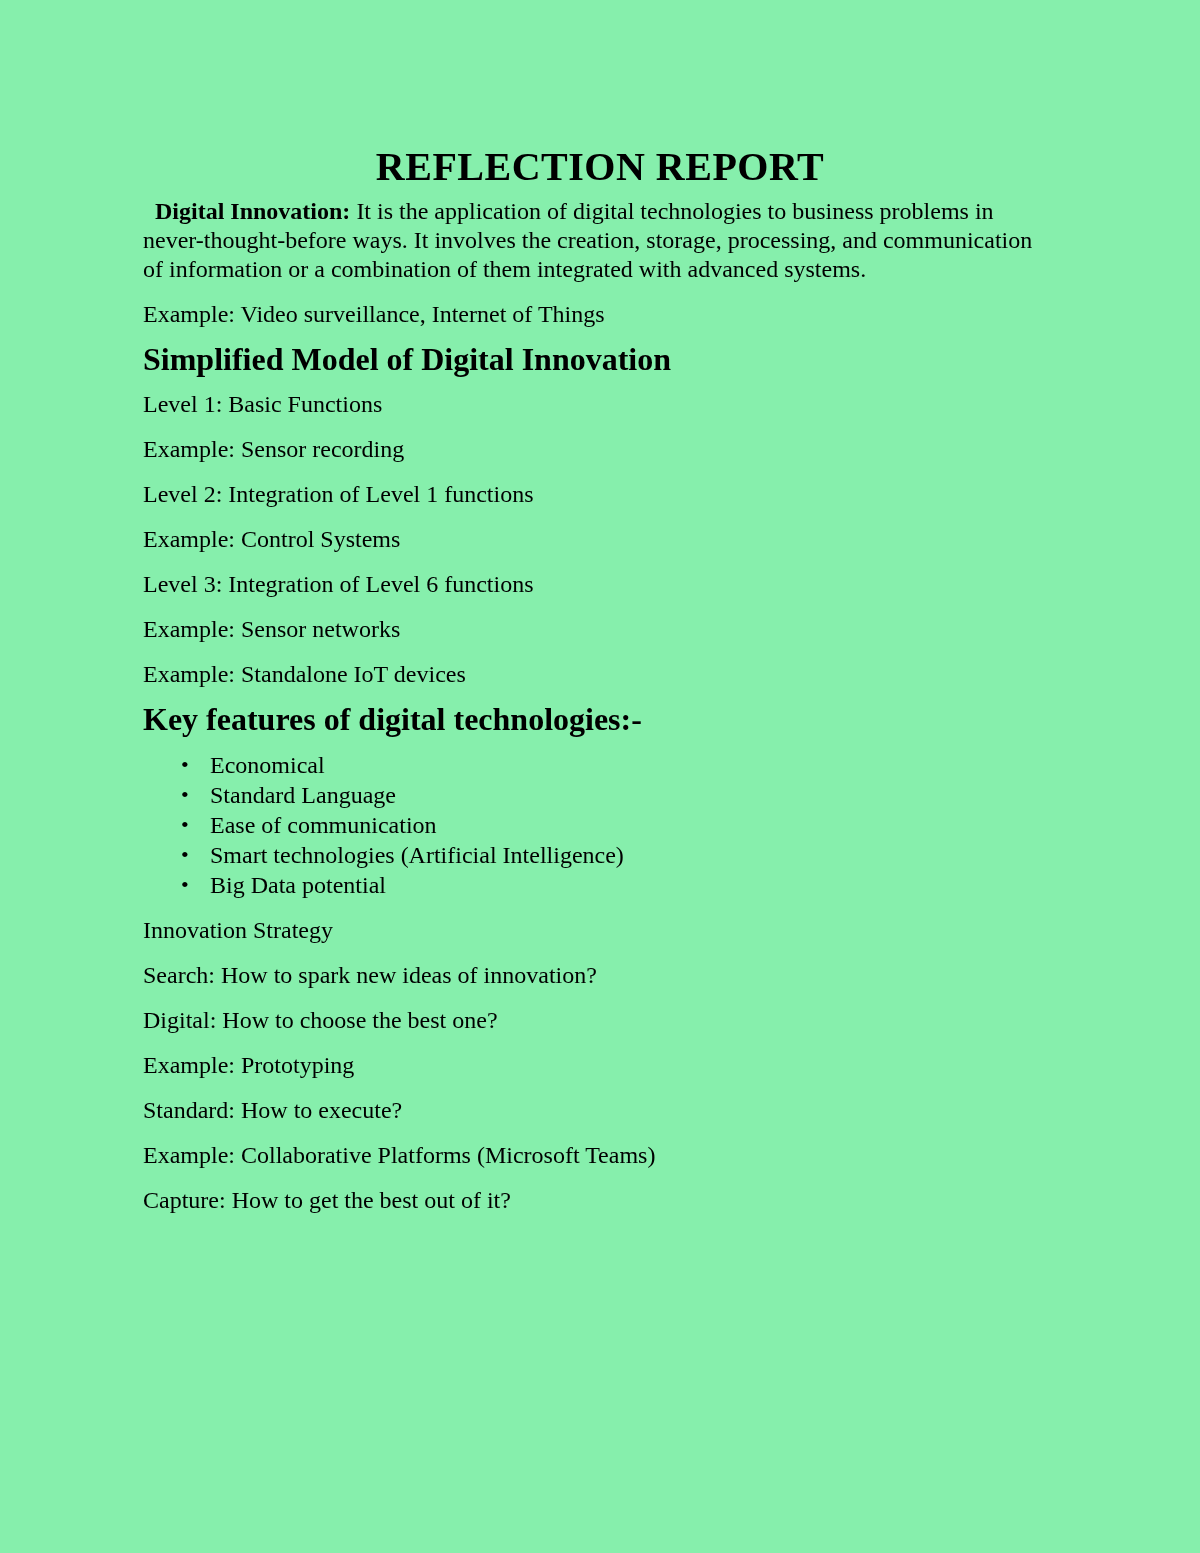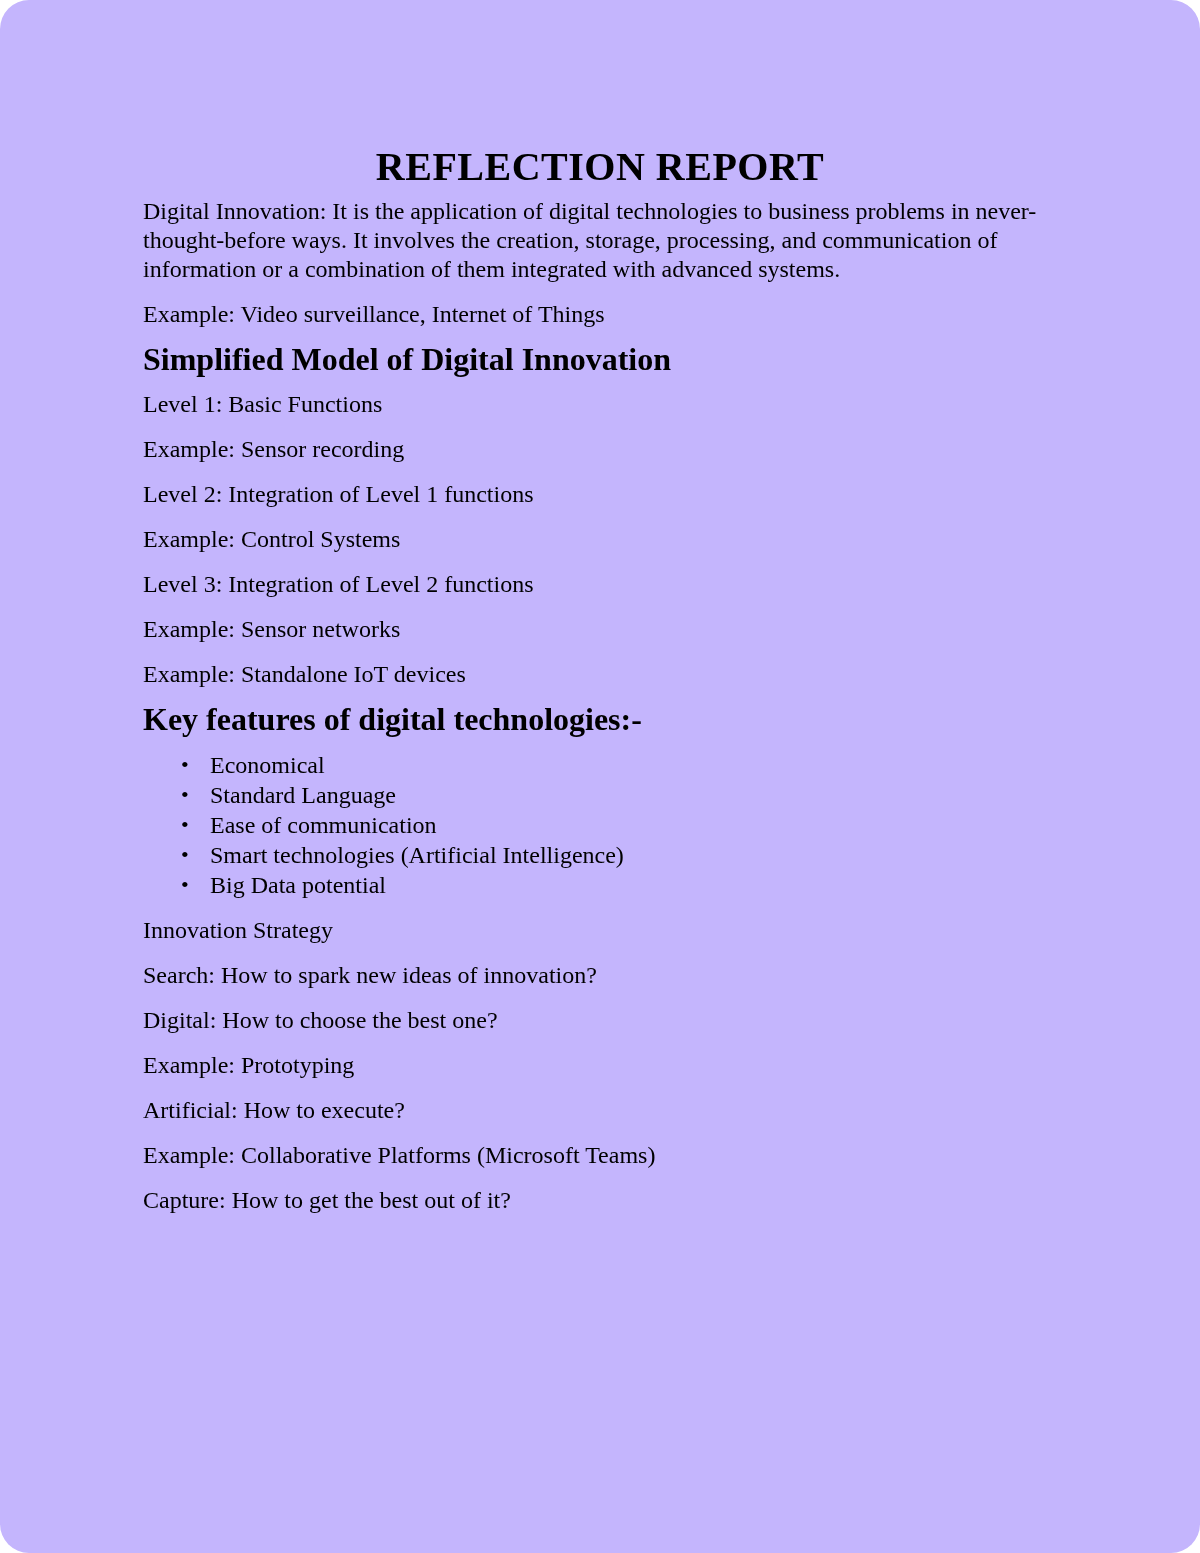--- a/index.html
+++ b/index.html
@@ -10,40 +10,40 @@
   body {
     width: 1200px;
     height: 1553px;
     overflow: hidden;
   }
   .page {
     box-sizing: border-box;
     width: 1200px;
     height: 1553px;
     padding: 144px 143px 0 143px;
-    background: #c4b5fd;
+    background: #86efac;
     color: #000000;
     font-family: "Liberation Serif", "DejaVu Serif", serif;
     font-size: 24px;
     line-height: 29px;
-    border-radius: 29px;
   }
   .doc-title {
     font-size: 40px;
     line-height: 46px;
     font-weight: bold;
     text-align: center;
     margin: 0 0 7px 0;
     letter-spacing: 0.5px;
   }
   p {
     margin: 0 0 16px 0;
   }
   .bold-lead {
-    font-weight: normal;
+    font-weight: bold;
+    margin-left: 12px;
   }
   .doc-heading {
     font-size: 32px;
     line-height: 29px;
     font-weight: bold;
     margin: 0 0 16px 0;
   }
   ul.features-list {
     list-style: none;
     margin: 0 0 16px 0;
@@ -74,21 +74,21 @@
 
   <h2 class="doc-heading">Simplified Model of Digital Innovation</h2>
 
 
   <p>Level 1: Basic Functions</p>
   <p>Example: Sensor recording</p>
 
   <p>Level 2: Integration of Level 1 functions</p>
   <p>Example: Control Systems</p>
 
-  <p>Level 3: Integration of Level 2 functions</p>
+  <p>Level 3: Integration of Level 6 functions</p>
   <p>Example: Sensor networks</p>
 
   <p>Example: Standalone IoT devices</p>
 
   <h2 class="doc-heading">Key features of digital technologies:-</h2>
 
   <ul class="features-list">
     <li><span class="bullet">•</span><span>Economical</span></li>
     <li><span class="bullet">•</span><span>Standard Language</span></li>
     <li><span class="bullet">•</span><span>Ease of communication</span></li>
@@ -96,18 +96,18 @@
     <li><span class="bullet">•</span><span>Big Data potential</span></li>
   </ul>
 
   <p>Innovation Strategy</p>
 
   <p>Search: How to spark new ideas of innovation?</p>
 
   <p>Digital: How to choose the best one?</p>
   <p>Example: Prototyping</p>
 
-  <p>Artificial: How to execute?</p>
+  <p>Standard: How to execute?</p>
   <p>Example: Collaborative Platforms (Microsoft Teams)</p>
 
   <p>Capture: How to get the best out of it?</p>
 
 </main>
 
 </body></html>

